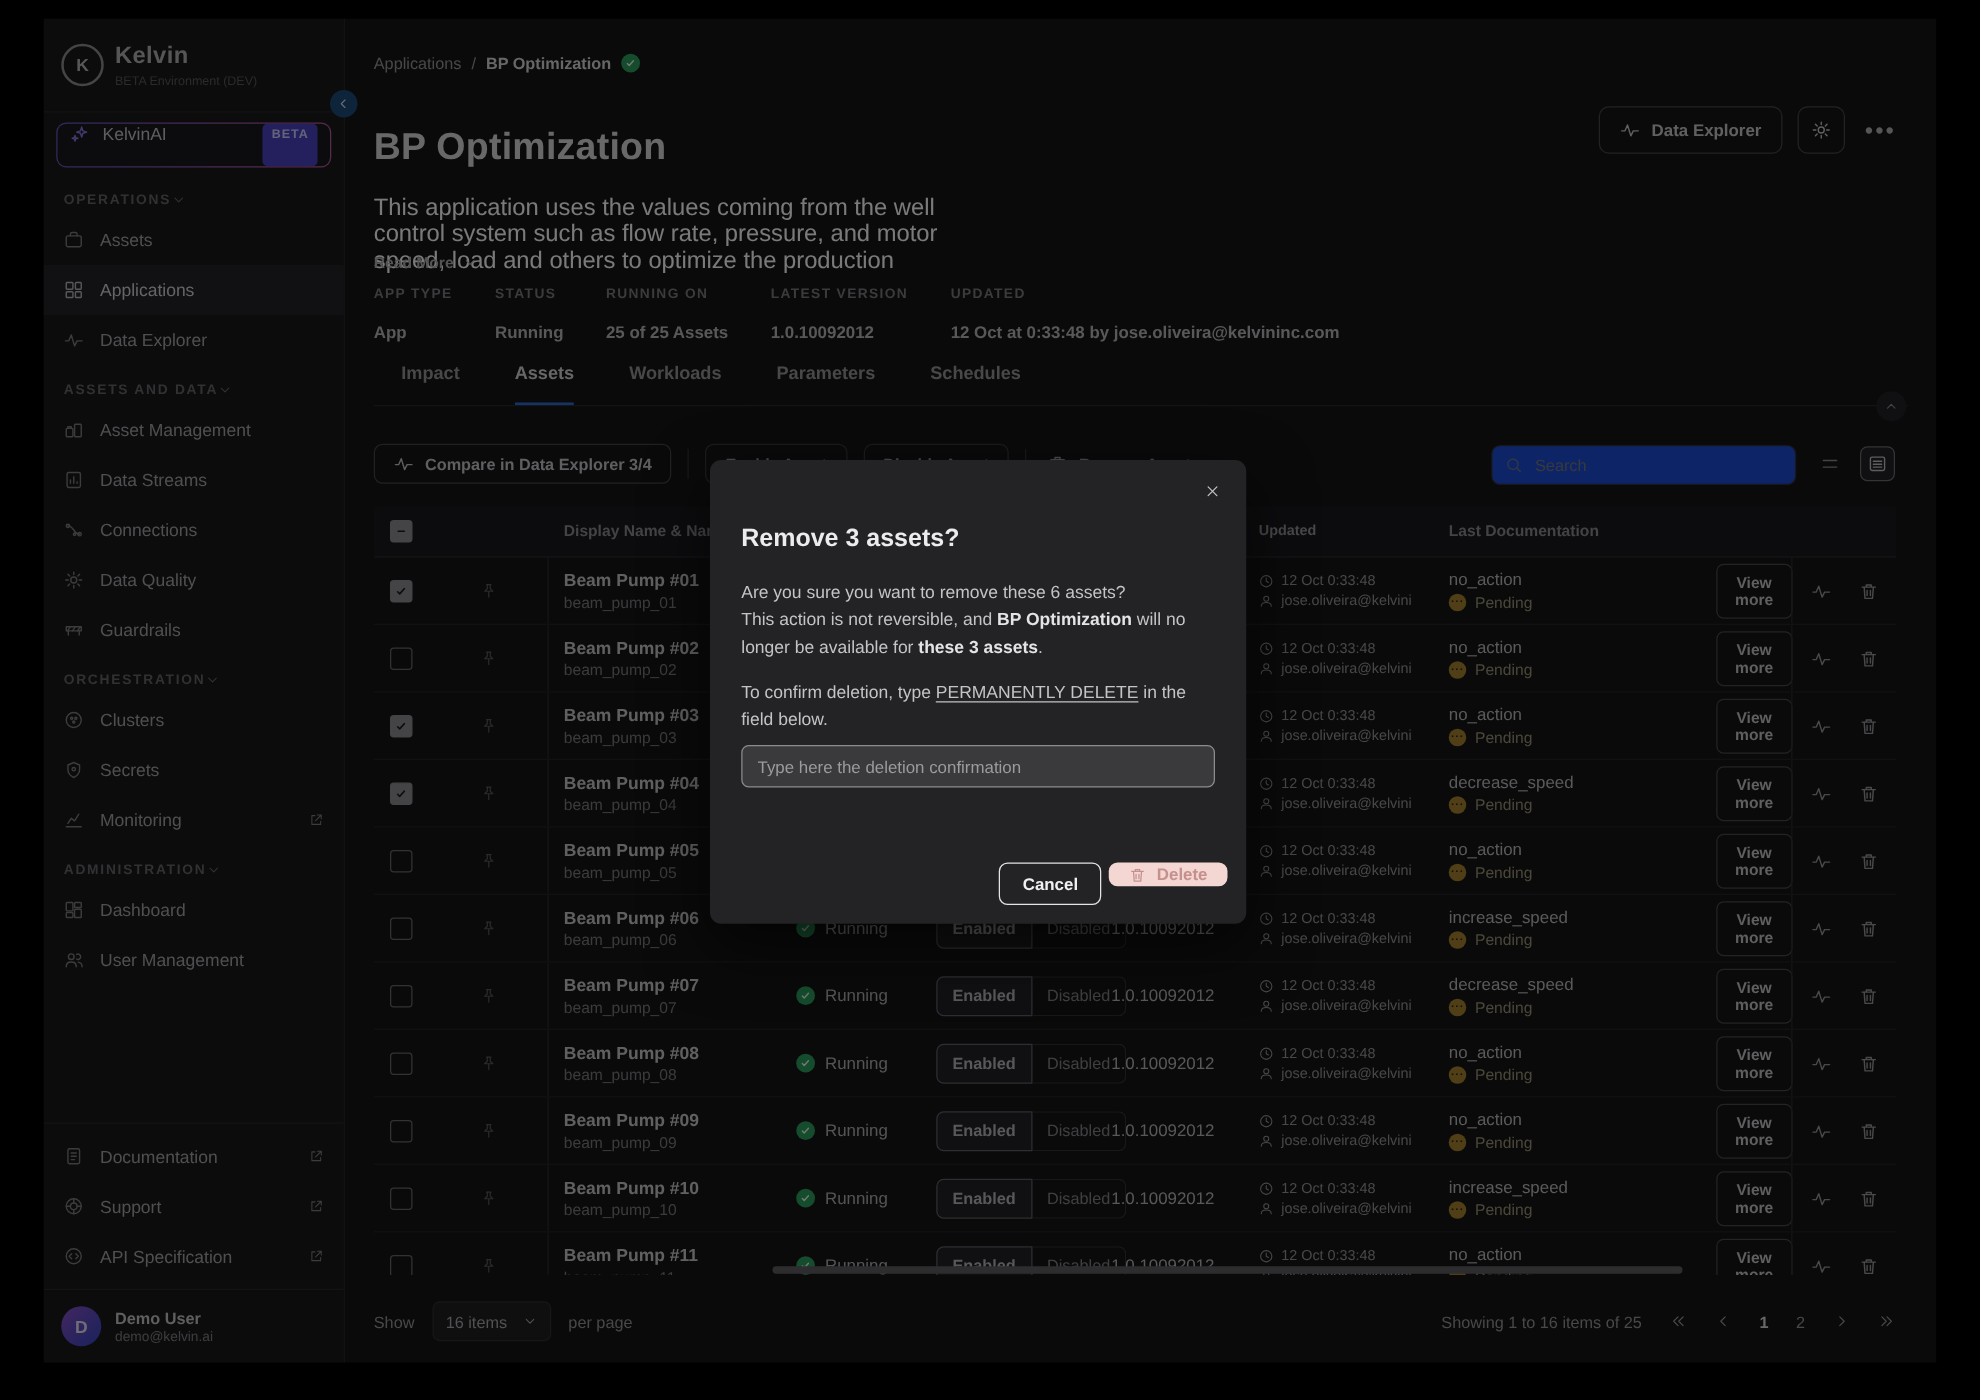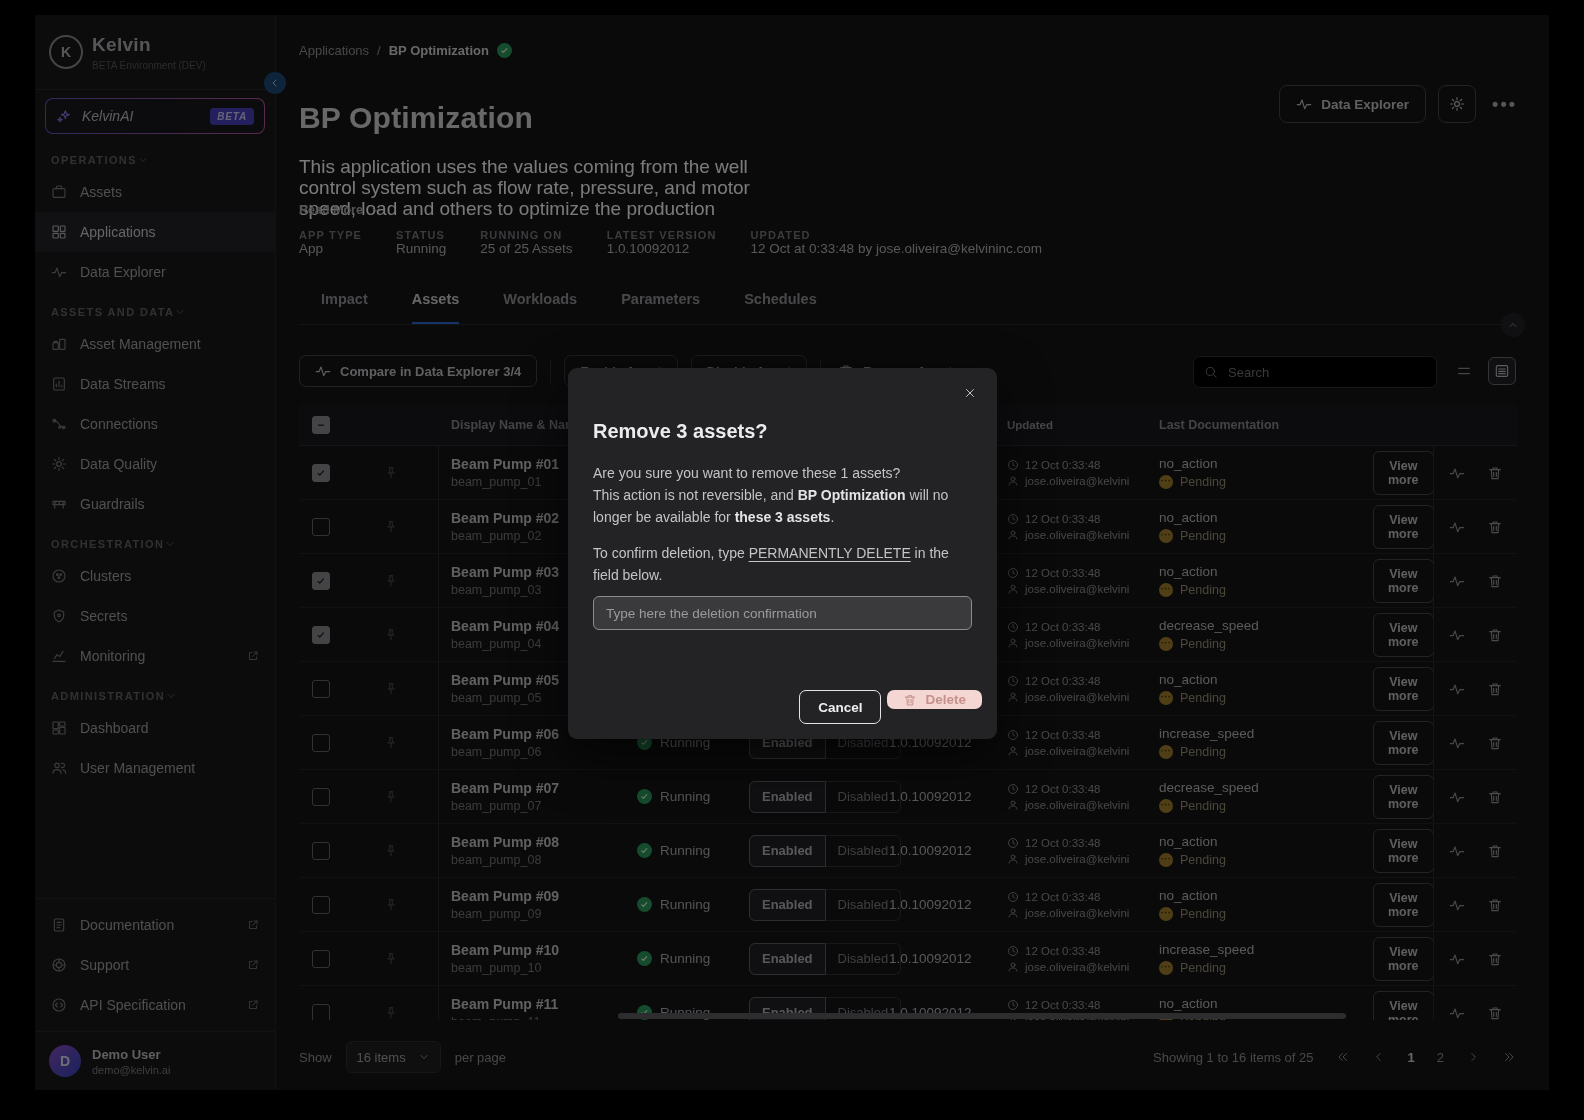--- a/index.html
+++ b/index.html
@@ -12,21 +12,21 @@
   
   .sidebar{width:240px;background:#1a1a1d;border-right:1px solid #26262a;display:flex;flex-direction:column;position:relative;color:#a9a9ad;}
   .logo-row{height:74px;display:flex;align-items:center;gap:9px;padding:0 14px;border-bottom:1px solid #29292d;}
   .klogo{width:30px;height:30px;border:2px solid #909094;border-radius:50%;display:flex;align-items:center;justify-content:center;
     font-size:14px;font-weight:bold;color:#b9b9bd;}
   .brand{font-size:19px;font-weight:600;color:#b4b4b8;letter-spacing:.3px;}
   .envnote{font-size:10px;color:#5a5a5e;margin-top:4px;}
   .collapse-btn{position:absolute;right:-11px;top:57px;width:22px;height:22px;border-radius:50%;background:#1d4c7c;border:none;
     color:#dfe7f2;display:flex;align-items:center;justify-content:center;cursor:pointer;z-index:6;padding:0;}
   .kai-wrap{margin:8px 10px 4px;border-radius:8px;padding:1px;background:linear-gradient(90deg,#6d55c8,#b85a9d);}
-  .kai{height:34px;border-radius:7px;background:#1b1b1f;display:flex;align-items:center;gap:10px;padding:0 10px;cursor:pointer;font-style:italic;}
+  .kai{height:34px;border-radius:7px;background:#1b1b1f;display:flex;gap:10px;padding:0 10px;cursor:pointer;}
   .kai-label{font-size:14px;color:#c2c2c6;flex:1;}
   .beta-badge{background:#4b43c4;color:#d4d0ff;font-size:10px;font-weight:bold;letter-spacing:.8px;border-radius:4px;padding:3px 7px;}
   .sparkle{color:#8b7ae8;}
   .nav{flex:1;padding:2px 0 0;}
   .sec-title{display:flex;align-items:center;gap:0;padding:14px 16px 6px;font-size:11px;font-weight:bold;letter-spacing:1.4px;
     color:#67676c;cursor:pointer;}
   .nav-item{height:40px;display:flex;align-items:center;gap:13px;padding:0 16px;font-size:14px;color:#a6a6aa;cursor:pointer;}
   .nav-item .ic{color:#7e7e83;}
   .nav-item.active{background:#242428;color:#d2d2d5;}
   .nav-item.active .ic{color:#b9b9bd;}
@@ -47,33 +47,33 @@
   .page-title{position:absolute;left:23px;top:66px;font-size:30px;font-weight:bold;color:#d9d9db;letter-spacing:.2px;}
   .hdr-actions{position:absolute;right:28px;top:70px;display:flex;align-items:center;gap:12px;}
   .btn{display:inline-flex;align-items:center;gap:9px;border:1px solid #48484d;border-radius:8px;background:transparent;color:#c9c9cc;
     font-size:13.5px;font-weight:bold;padding:0 16px;height:38px;cursor:pointer;font-family:inherit;}
   .iconbtn{width:38px;justify-content:center;padding:0;}
   .dots{border:none;font-size:18px;letter-spacing:2px;color:#b3b3b6;padding:0 4px;}
   .desc{position:absolute;left:23px;top:122px;width:500px;font-size:19px;line-height:21px;color:#ffffff;}
   .readmore{position:absolute;left:23px;top:188px;display:flex;align-items:center;gap:7px;font-size:12.5px;font-weight:bold;color:#b0b0b4;cursor:pointer;}
   .meta-row{position:absolute;left:23px;top:214px;display:flex;gap:34px;}
   .meta-label{font-size:11px;letter-spacing:1.1px;font-weight:bold;color:#7c7c81;}
-  .meta-value{font-size:13.5px;color:#b9b9bd;margin-top:0;white-space:nowrap;}
+  .meta-value{font-size:13.5px;color:#b9b9bd;margin-top:17px;white-space:nowrap;font-weight:bold;}
   .tabs{position:absolute;left:23px;right:23px;top:276px;height:33px;border-bottom:1px solid #2b2b2f;display:flex;gap:44px;padding-left:22px;}
   .tab{font-size:14.5px;font-weight:bold;color:#97979b;cursor:pointer;padding-bottom:12px;border-bottom:2px solid transparent;}
   .tab.active{color:#d6d6d8;border-bottom-color:#2f6cd9;}
   .sect-collapse{position:absolute;right:24px;top:298px;width:24px;height:24px;border-radius:50%;background:#232327;border:none;color:#8f8f94;
     display:flex;align-items:center;justify-content:center;cursor:pointer;}
 
   .toolbar{position:absolute;left:23px;top:340px;display:flex;align-items:center;gap:13px;}
   .tbtn{height:32px;display:inline-flex;align-items:center;gap:9px;border:1px solid #46464b;border-radius:7px;background:transparent;
     color:#c6c6ca;font-size:13px;font-weight:bold;padding:0 15px;cursor:pointer;font-family:inherit;}
   .tbtn.dim{color:#9d9da2;border-color:#3a3a3f;}
   .vdiv{width:1px;height:24px;background:#333338;}
-  .search-wrap{position:absolute;right:112px;top:341px;width:222px;height:30px;border:1px solid #333338;border-radius:7px;background:#000000;
+  .search-wrap{position:absolute;right:112px;top:341px;width:222px;height:30px;border:1px solid #333338;border-radius:7px;background:#1d4ed8;
     display:flex;align-items:center;gap:8px;padding:0 10px;color:#77777c;}
   .search-wrap input{flex:1;background:transparent;border:none;outline:none;color:#c6c6ca;font-size:13px;font-family:inherit;}
   .search-wrap input::placeholder{color:#77777c;}
   .tb-right{position:absolute;right:33px;top:342px;display:flex;align-items:center;gap:10px;}
   .viewtoggle{width:28px;height:28px;border-radius:6px;display:flex;align-items:center;justify-content:center;color:#8f8f94;
     background:transparent;border:1px solid transparent;cursor:pointer;}
   .viewtoggle.sel{border-color:#6e6e73;background:#222226;color:#c3c3c7;}
 
   
   .tablewrap{position:absolute;left:23px;top:390px;width:1218px;height:615px;overflow:hidden;font-size:13.5px;}
@@ -1307,21 +1307,21 @@
   <div class="overlay"></div>
 
   <div class="modal">
     <button class="mclose">
       <svg class="ic ic14">
           <use href="#i-close"></use>
         </svg>
     </button>
     <div class="mtitle">Remove 3 assets?</div>
     <div class="mbody">
-      <span>Are you sure you want to remove these 1 assets?</span><br>
+      <span>Are you sure you want to remove these 6 assets?</span><br>
       <span>This action is not reversible, and </span><b>BP Optimization</b><span> will no longer be available for </span><b>these 3 assets</b><span>.</span>
     </div>
     <div class="mconfirm">
       <span>To confirm deletion, type </span><u>PERMANENTLY DELETE</u><span> in the field below.</span>
     </div>
     <input class="minput" placeholder="Type here the deletion confirmation" style="">
     <div class="mbtns">
       <button class="btn-cancel">Cancel</button>
       <button class="btn-delete">
         <svg class="ic ic14">

